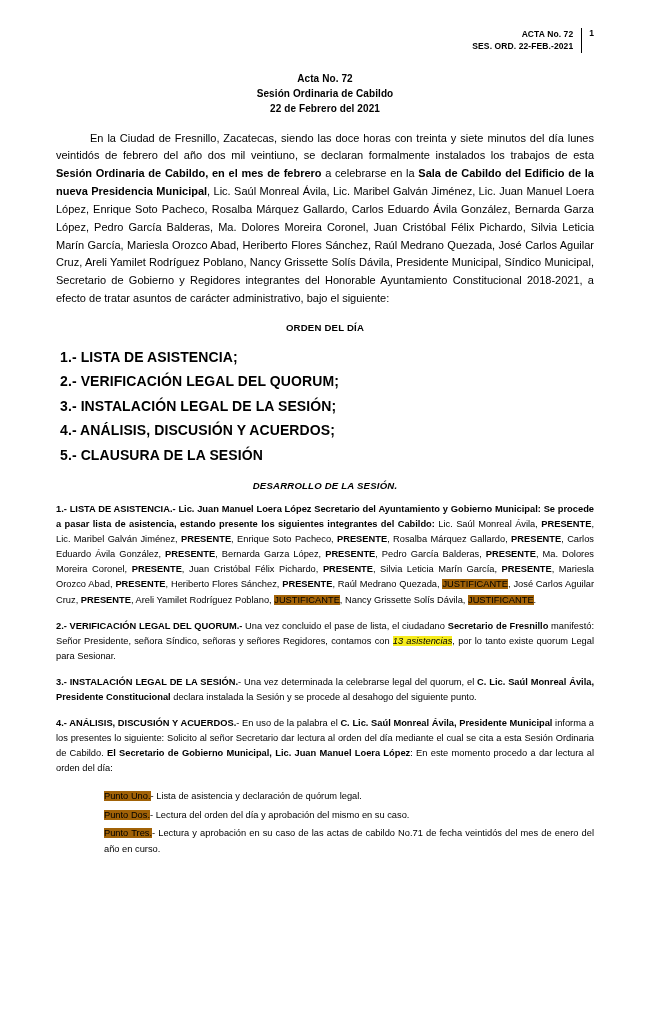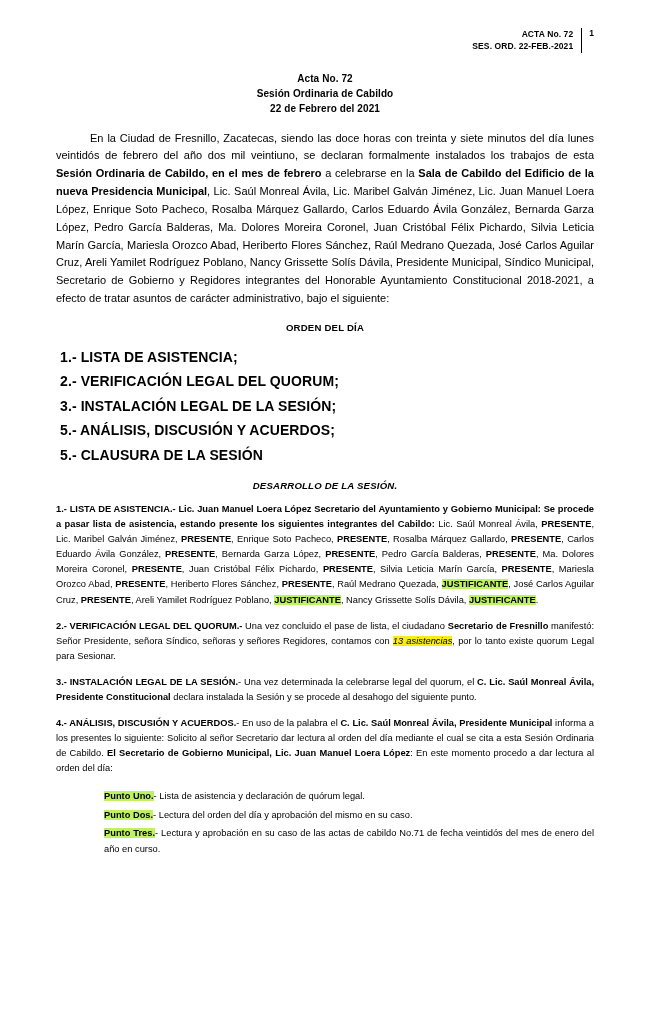--- a/index.html
+++ b/index.html
@@ -90,22 +90,22 @@
   }
 
   .sec {
     font-size: 9.3px;
     line-height: 1.62;
     text-align: justify;
     margin: 0 0 11px 0;
   }
   b { font-weight: bold; }
   .hl {
-    background: #bef264;
-    font-weight: bold;
+    background: #a16207;
+    font-weight: normal;
   }
   .hl-plain { background: #f6ec1c; font-style: italic; }
 
   .punto {
     font-size: 9.3px;
     line-height: 1.68;
     margin: 0 0 3px 0;
     text-align: justify;
   }
   .puntos-wrap { margin-top: 13px; margin-left: 48px; }
@@ -131,21 +131,21 @@
     <div>22 de Febrero del 2021</div>
   </div>
 
   <p class="body"><span>En la Ciudad de Fresnillo, Zacatecas, siendo las doce  horas con treinta y siete minutos del día lunes  veintidós de febrero  del año dos mil veintiuno, se declaran formalmente instalados los trabajos de esta </span><b>Sesión Ordinaria de Cabildo, en el mes de febrero</b><span> a celebrarse en la </span><b>Sala de Cabildo del Edificio de la nueva Presidencia Municipal</b><span>, Lic. Saúl Monreal Ávila,  Lic. Maribel Galván Jiménez, Lic. Juan Manuel Loera López, Enrique Soto Pacheco, Rosalba Márquez Gallardo, Carlos Eduardo Ávila González,   Bernarda Garza López,   Pedro García Balderas, Ma. Dolores Moreira Coronel,  Juan Cristóbal Félix Pichardo,  Silvia Leticia Marín García, Mariesla Orozco Abad,  Heriberto Flores Sánchez,  Raúl Medrano Quezada,  José Carlos Aguilar Cruz, Areli Yamilet Rodríguez Poblano,  Nancy Grissette Solís Dávila,  Presidente Municipal, Síndico Municipal, Secretario de Gobierno y Regidores integrantes del Honorable Ayuntamiento Constitucional 2018-2021,  a efecto de tratar asuntos de carácter administrativo,  bajo el siguiente:</span></p>
 
   <div class="center-head">ORDEN DEL DÍA</div>
   <ul class="orden">
     <li>1.- LISTA DE ASISTENCIA;</li>
     <li>2.- VERIFICACIÓN LEGAL DEL QUORUM;</li>
     <li>3.- INSTALACIÓN LEGAL DE LA SESIÓN;</li>
-    <li>5.- ANÁLISIS, DISCUSIÓN Y ACUERDOS;</li>
+    <li>4.- ANÁLISIS, DISCUSIÓN Y ACUERDOS;</li>
     <li>5.- CLAUSURA DE LA SESIÓN</li>
   </ul>
 
   <div class="center-head tight">DESARROLLO DE LA SESIÓN.</div>
 
   <div class="sec"><b>1.- LISTA DE ASISTENCIA.- Lic. Juan Manuel Loera López Secretario del Ayuntamiento y Gobierno Municipal: Se procede a pasar lista de asistencia, estando presente los siguientes integrantes del Cabildo:</b><span> Lic. Saúl Monreal Ávila, </span><b>PRESENTE</b><span>, Lic. Maribel Galván Jiménez, </span><b>PRESENTE</b><span>, Enrique Soto Pacheco, </span><b>PRESENTE</b><span>, Rosalba Márquez Gallardo, </span><b>PRESENTE</b><span>, Carlos Eduardo Ávila González, </span><b>PRESENTE</b><span>,  Bernarda Garza López, </span><b>PRESENTE</b><span>,  Pedro García Balderas, </span><b>PRESENTE</b><span>,  Ma. Dolores Moreira Coronel, </span><b>PRESENTE</b><span>,   Juan Cristóbal Félix Pichardo, </span><b>PRESENTE</b><span>,  Silvia Leticia Marín García, </span><b>PRESENTE</b><span>, Mariesla Orozco Abad, </span><b>PRESENTE</b><span>, Heriberto Flores Sánchez, </span><b>PRESENTE</b><span>, Raúl Medrano Quezada, </span><span class="hl">JUSTIFICANTE</span><span>, José Carlos Aguilar Cruz, </span><b>PRESENTE</b><span>, Areli Yamilet Rodríguez Poblano, </span><span class="hl">JUSTIFICANTE</span><span>, Nancy Grissette Solís Dávila, </span><span class="hl">JUSTIFICANTE</span><span>.</span></div>
 
   <div class="sec"><b>2.- VERIFICACIÓN LEGAL DEL QUORUM.-</b><span> Una vez concluido el pase de lista, el ciudadano </span><b>Secretario de Fresnillo</b><span> manifestó: Señor Presidente, señora Síndico, señoras y señores Regidores, contamos con </span><span class="hl-plain">13 asistencias</span><span>, por lo tanto existe quorum Legal para Sesionar.</span></div>
 
   <div class="sec"><b>3.- INSTALACIÓN LEGAL DE LA SESIÓN.</b><span>- Una vez determinada la celebrarse legal del quorum, el </span><b>C. Lic. Saúl Monreal Ávila, Presidente Constitucional</b><span>    declara instalada la Sesión y se procede al desahogo del siguiente punto.</span></div>

